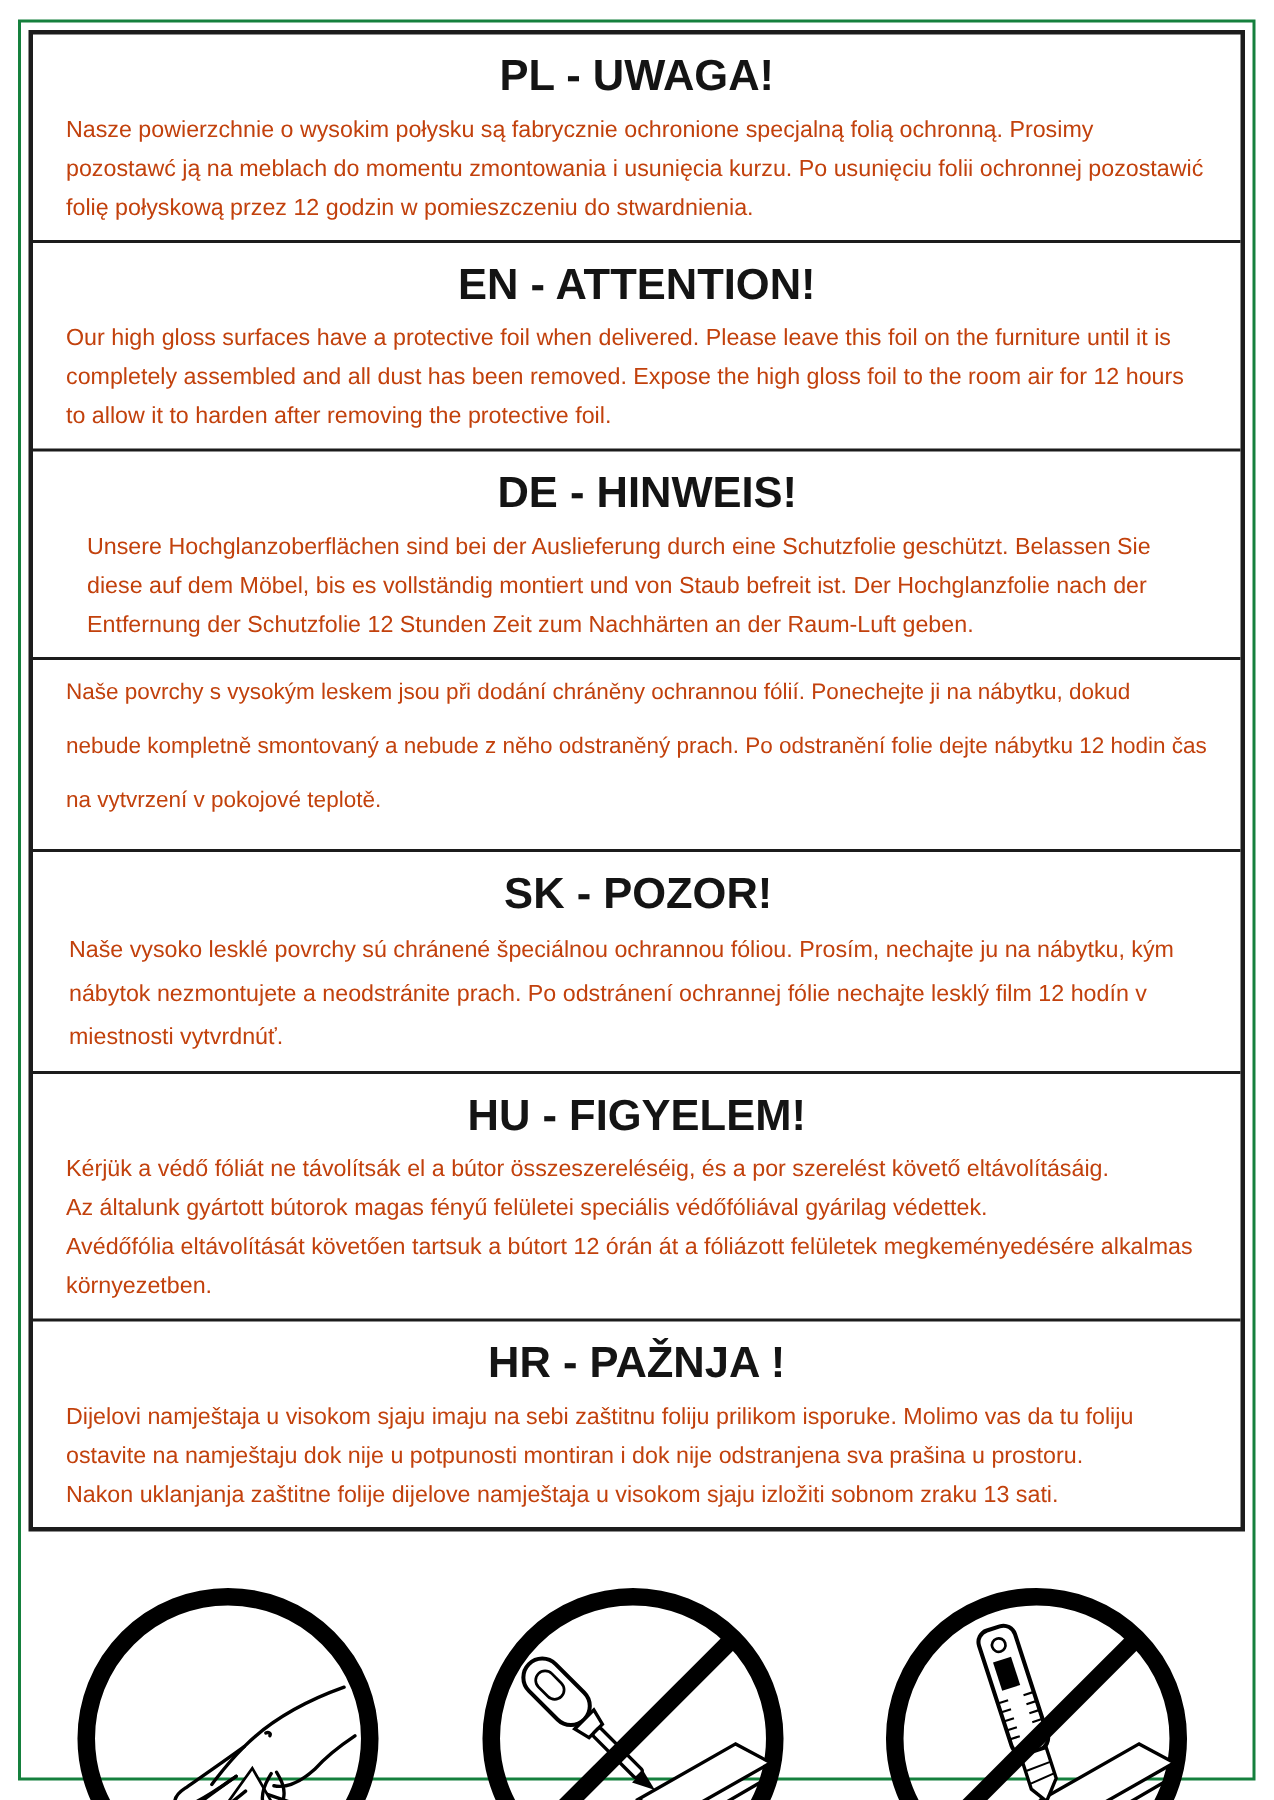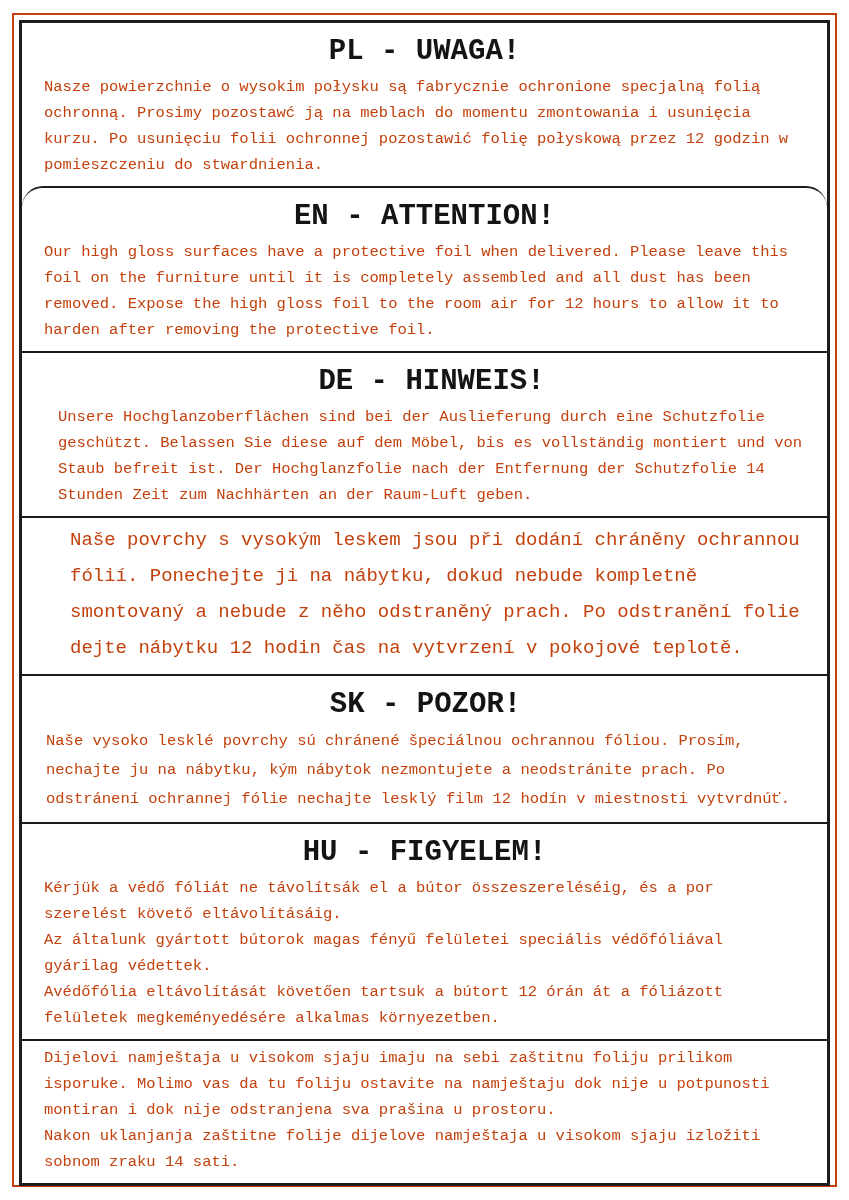--- a/index.html
+++ b/index.html
@@ -7,22 +7,21 @@
     position:relative;
     width:849px;height:1200px;
     background:#ffffff;
     font-family:"Liberation Sans", sans-serif;
     color:#111;
     overflow:hidden;
   }
   .outer{
     position:absolute;
     left:12px;top:13px;right:12px;bottom:13px;
-    border:2px solid #c2410c;
-    font-family:Liberation Mono, monospace;
+    border:2px solid #15803d;
   }
   .inner{
     margin:5px 5px 0 5px;
     border:3px solid #1c1c1c;
   }
   .sec{
     box-sizing:border-box;
     border-top:2px solid #1c1c1c;
     padding:4px 22px 8px 22px;
   }
@@ -35,27 +34,27 @@
     letter-spacing:0px;
     color:#141414;
   }
   .sec p{
     margin:0;
     font-size:15.5px;
     line-height:26px;
     color:#c2410c;
   }
   .sec-pl{min-height:128px;}
-  .sec-en{min-height:126px;border-radius:21px;}
+  .sec-en{min-height:126px;}
   .sec-de{min-height:124px;padding-left:36px;}
   .sec-cz{min-height:128px;}
   .sec-sk{min-height:117px;padding-left:24px;}
   .sec-hu{min-height:130px;}
   .sec-hr{min-height:118px;}
-  .sec-cz p{font-size:19px;line-height:36px;margin-left:26px;}
+  .sec-cz p{font-size:15px;line-height:36px;}
   .sec-sk p{line-height:29px;}
   .icons-row{
     display:flex;
     justify-content:space-between;
     align-items:flex-start;
     padding:30px 36px 0 30px;
   }
   .picto{margin:0;line-height:0;}
   .picto svg{display:block;}
 </style>
@@ -72,42 +71,43 @@
         <p>Nasze powierzchnie o wysokim połysku są fabrycznie ochronione specjalną folią ochronną. Prosimy pozostawć ją na meblach do momentu zmontowania i usunięcia kurzu. Po usunięciu folii ochronnej pozostawić folię połyskową przez 12  godzin w pomieszczeniu do stwardnienia.</p>
       </section>
 
       <section class="sec sec-en">
         <h2>EN - ATTENTION!</h2>
         <p>Our high gloss surfaces have a protective foil when delivered. Please leave this foil on the furniture until it is completely assembled and all dust has been removed. Expose the high gloss foil to the room air for 12 hours to allow it to harden after removing the protective foil.</p>
       </section>
 
       <section class="sec sec-de">
         <h2>DE - HINWEIS!</h2>
-        <p>Unsere Hochglanzoberflächen sind bei der Auslieferung durch eine Schutzfolie geschützt. Belassen Sie diese auf dem Möbel, bis es vollständig montiert und von Staub befreit ist. Der Hochglanzfolie nach der Entfernung der Schutzfolie 14 Stunden Zeit zum Nachhärten an der Raum-Luft geben.</p>
+        <p>Unsere Hochglanzoberflächen sind bei der Auslieferung durch eine Schutzfolie geschützt. Belassen Sie diese auf dem Möbel, bis es vollständig montiert und von Staub befreit ist. Der Hochglanzfolie nach der Entfernung der Schutzfolie 12 Stunden Zeit zum Nachhärten an der Raum-Luft geben.</p>
       </section>
 
       <section class="sec sec-cz">
         <p>Naše povrchy s vysokým leskem jsou při dodání chráněny ochrannou fólií. Ponechejte ji na nábytku,  dokud nebude kompletně smontovaný a nebude z něho odstraněný prach. Po odstranění folie dejte nábytku 12 hodin čas na vytvrzení v pokojové teplotě.</p>
       </section>
 
       <section class="sec sec-sk">
         <h2>SK - POZOR!</h2>
         <p>Naše vysoko lesklé povrchy sú chránené špeciálnou ochrannou fóliou. Prosím, nechajte ju na nábytku, kým nábytok nezmontujete a neodstránite prach. Po odstránení ochrannej fólie nechajte lesklý film 12 hodín v miestnosti vytvrdnúť.</p>
       </section>
 
       <section class="sec sec-hu">
         <h2>HU - FIGYELEM!</h2>
         <p>Kérjük a védő fóliát ne távolítsák el a bútor összeszereléséig, és a por szerelést követő eltávolításáig.</p>
         <p>Az általunk gyártott bútorok magas fényű felületei speciális védőfóliával gyárilag  védettek.</p>
         <p>Avédőfólia eltávolítását követően tartsuk a bútort 12 órán át a fóliázott felületek megkeményedésére alkalmas környezetben.</p>
       </section>
 
       <section class="sec sec-hr">
+        <h2>HR - PAŽNJA !</h2>
         <p>Dijelovi namještaja u visokom sjaju imaju na sebi zaštitnu foliju prilikom isporuke. Molimo vas da tu foliju ostavite na namještaju dok nije u potpunosti montiran i dok nije odstranjena sva prašina u prostoru.</p>
-        <p>Nakon uklanjanja zaštitne folije dijelove namještaja u visokom sjaju izložiti sobnom zraku 14 sati.</p>
+        <p>Nakon uklanjanja zaštitne folije dijelove namještaja u visokom sjaju izložiti sobnom zraku 13 sati.</p>
       </section>
 
     </div>
 
     <div class="icons-row">
 
       <figure class="picto">
         <svg width="216" height="216" viewBox="0 0 240 240">
           <circle cx="120" cy="120" r="105" fill="none" stroke="#000" stroke-width="13"></circle>
 

